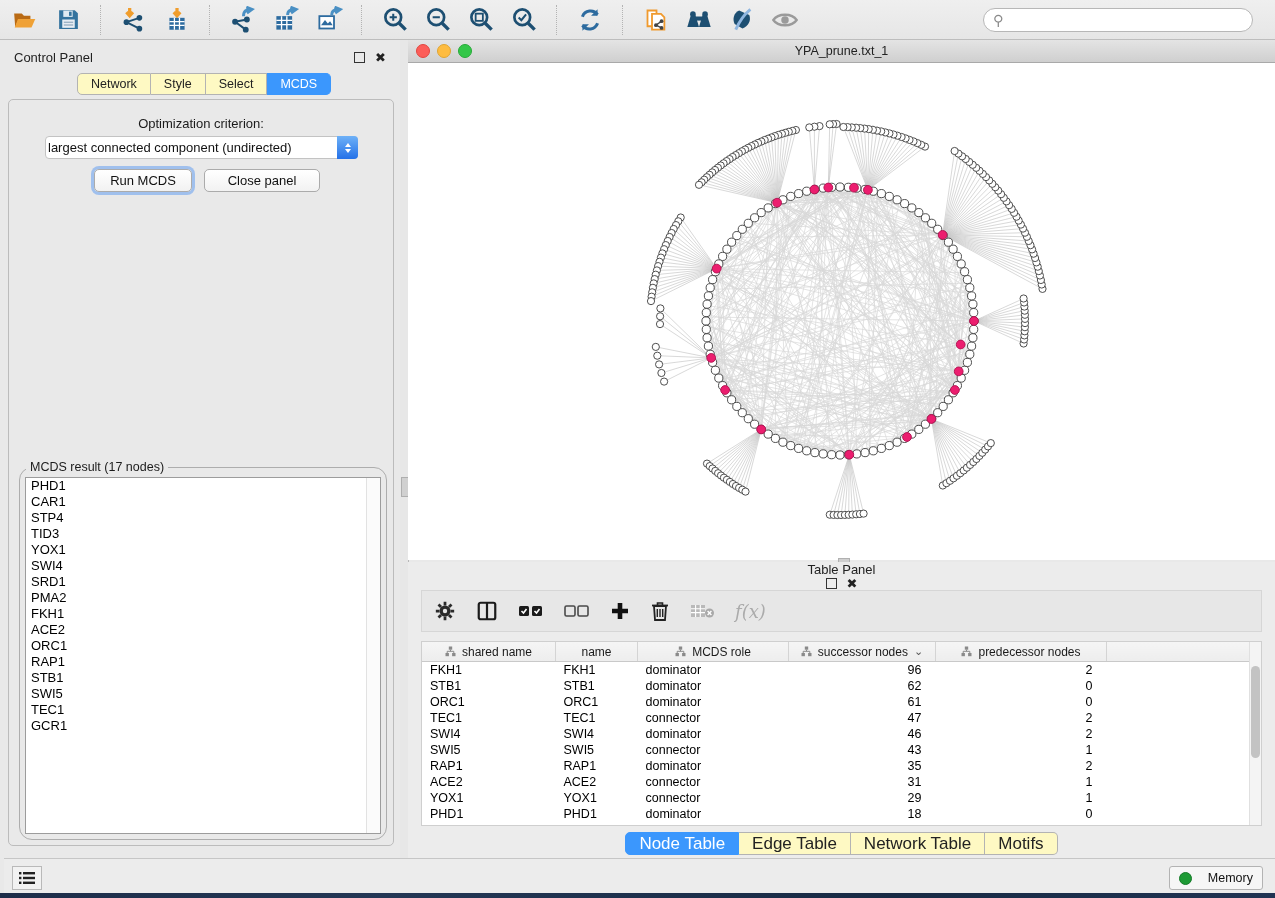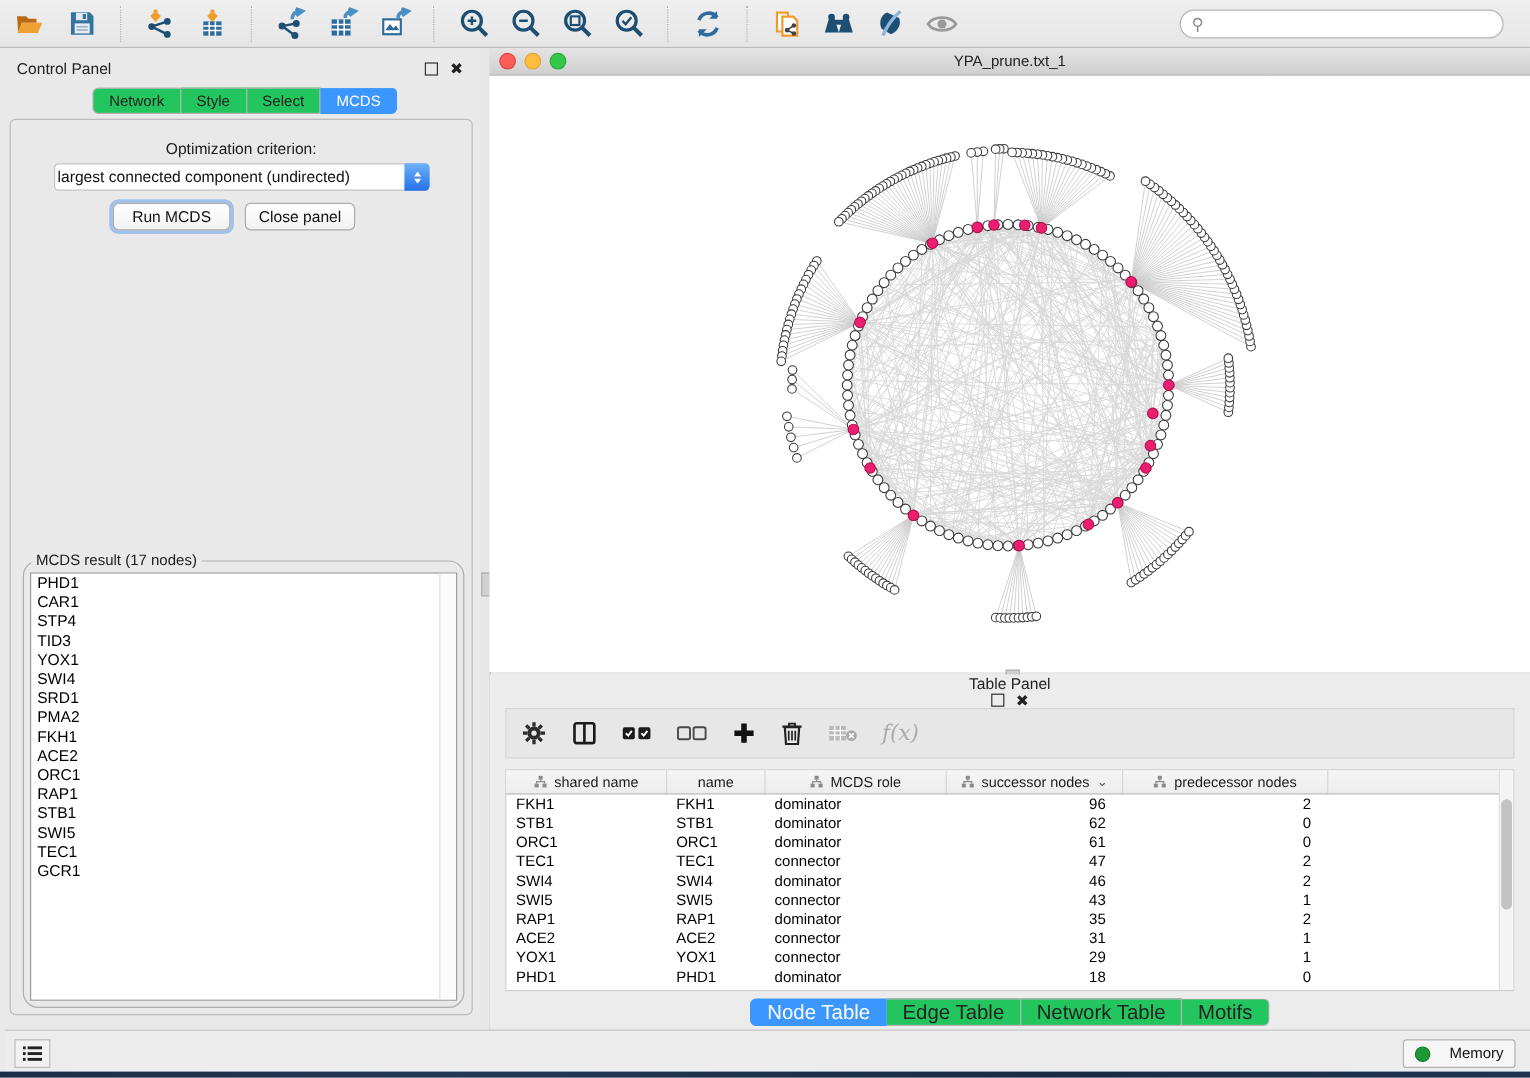--- a/index.html
+++ b/index.html
@@ -19,39 +19,39 @@
   #left-strip{left:0;top:40px;width:4px;height:853px;background:linear-gradient(#ab9db2,#8d89a6 30%,#5160833 0),linear-gradient(#a89bb0,#7b7f9d 40%,#3c4c70 75%,#16263f);}
   #bottom-strip{left:0;top:893px;width:1275px;height:5px;background:linear-gradient(90deg,#1d2d49,#243755 30%,#182a44 70%,#203352);}
   
   #control-panel{left:4px;top:40px;width:396px;height:818px;background:#e9e9e9;}
   .panel-title{font-size:13px;color:#222;}
   .win-icons{display:flex;gap:10px;align-items:center;}
   .float-ic{width:9px;height:9px;border:1.5px solid #333;display:inline-block;}
   .close-ic{font-size:13px;font-weight:bold;color:#222;line-height:1;}
   #cp-tabs{left:73px;top:33px;}
   .seg{display:flex;}
-  .seg .t{height:20px;line-height:20px;padding:0 13px;font-size:12.5px;background:#22c55e;color:#222;
+  .seg .t{height:20px;line-height:20px;padding:0 13px;font-size:12.5px;background:#fef9c3;color:#222;
     border:1px solid #b3b3b3;border-left:none;text-align:center;}
   .seg .t:first-child{border-left:1px solid #b3b3b3;border-radius:5px 0 0 5px;}
   .seg .t:last-child{border-radius:0 5px 5px 0;}
   .seg .t.active{background:#3b97fd;color:#fff;border-color:#3b97fd;}
   #cp-content{left:4px;top:59px;width:384px;height:745px;border:1px solid #bcbcbc;border-radius:5px;background:#e9e9e9;}
   #opt-label{left:0;top:16px;width:100%;text-align:center;font-size:13px;color:#1b1b1b;}
   #criterion{left:36px;top:36px;width:313px;height:23px;background:#fff;border:1px solid #c3c3c3;border-radius:4px;
     display:flex;align-items:center;box-sizing:border-box;}
   #criterion .val{flex:1;font-size:13px;padding-left:2px;color:#111;white-space:nowrap;}
   #criterion .stepper{width:21px;height:23px;margin:-1px -1px -1px 0;border-radius:0 4px 4px 0;
     background:linear-gradient(#6eb1f7,#2471e8);display:flex;flex-direction:column;align-items:center;justify-content:center;gap:2px;}
   .chev{width:0;height:0;border-left:3.5px solid transparent;border-right:3.5px solid transparent;}
   .chev.up{border-bottom:4px solid #fff;}
   .chev.dn{border-top:4px solid #fff;}
   .btn{height:23px;background:linear-gradient(#ffffff,#f2f2f2);border:1px solid #ababab;border-radius:5px;
     font-size:13px;color:#111;display:flex;align-items:center;justify-content:center;box-sizing:border-box;}
   #run-btn{left:85px;top:69px;width:98px;box-shadow:0 0 0 3px rgba(122,171,240,.65);}
-  #closep-btn{left:195px;top:69px;width:92px;}
+  #closep-btn{left:195px;top:69px;width:116px;}
   #mcds-group{left:10px;top:367px;width:366px;height:371px;border:1px solid #adadad;border-radius:13px;}
   #mcds-legend{position:absolute;top:-8px;left:6px;background:#e9e9e9;padding:0 4px;font-size:12.5px;color:#1b1b1b;}
   #mcds-list{position:absolute;left:5px;top:9px;right:5px;bottom:5px;background:#fff;border:1px solid #9c9c9c;overflow:hidden;}
   #mcds-list .sb{position:absolute;right:0;top:0;bottom:0;width:13px;background:#fbfbfb;border-left:1px solid #e2e2e2;}
   .mcds-item{font-size:13px;line-height:16px;padding-left:5px;color:#000;}
   
   #v-splitter{left:400px;top:40px;width:8px;height:853px;background:#e7e7e7;border-right:1px solid #b8b8b8;}
   #v-handle{left:401px;top:477px;width:6px;height:18px;background:#d0d0d0;border:1px solid #aeaeae;}
   
   #net-window{left:408px;top:40px;width:867px;height:520px;background:#fff;}

